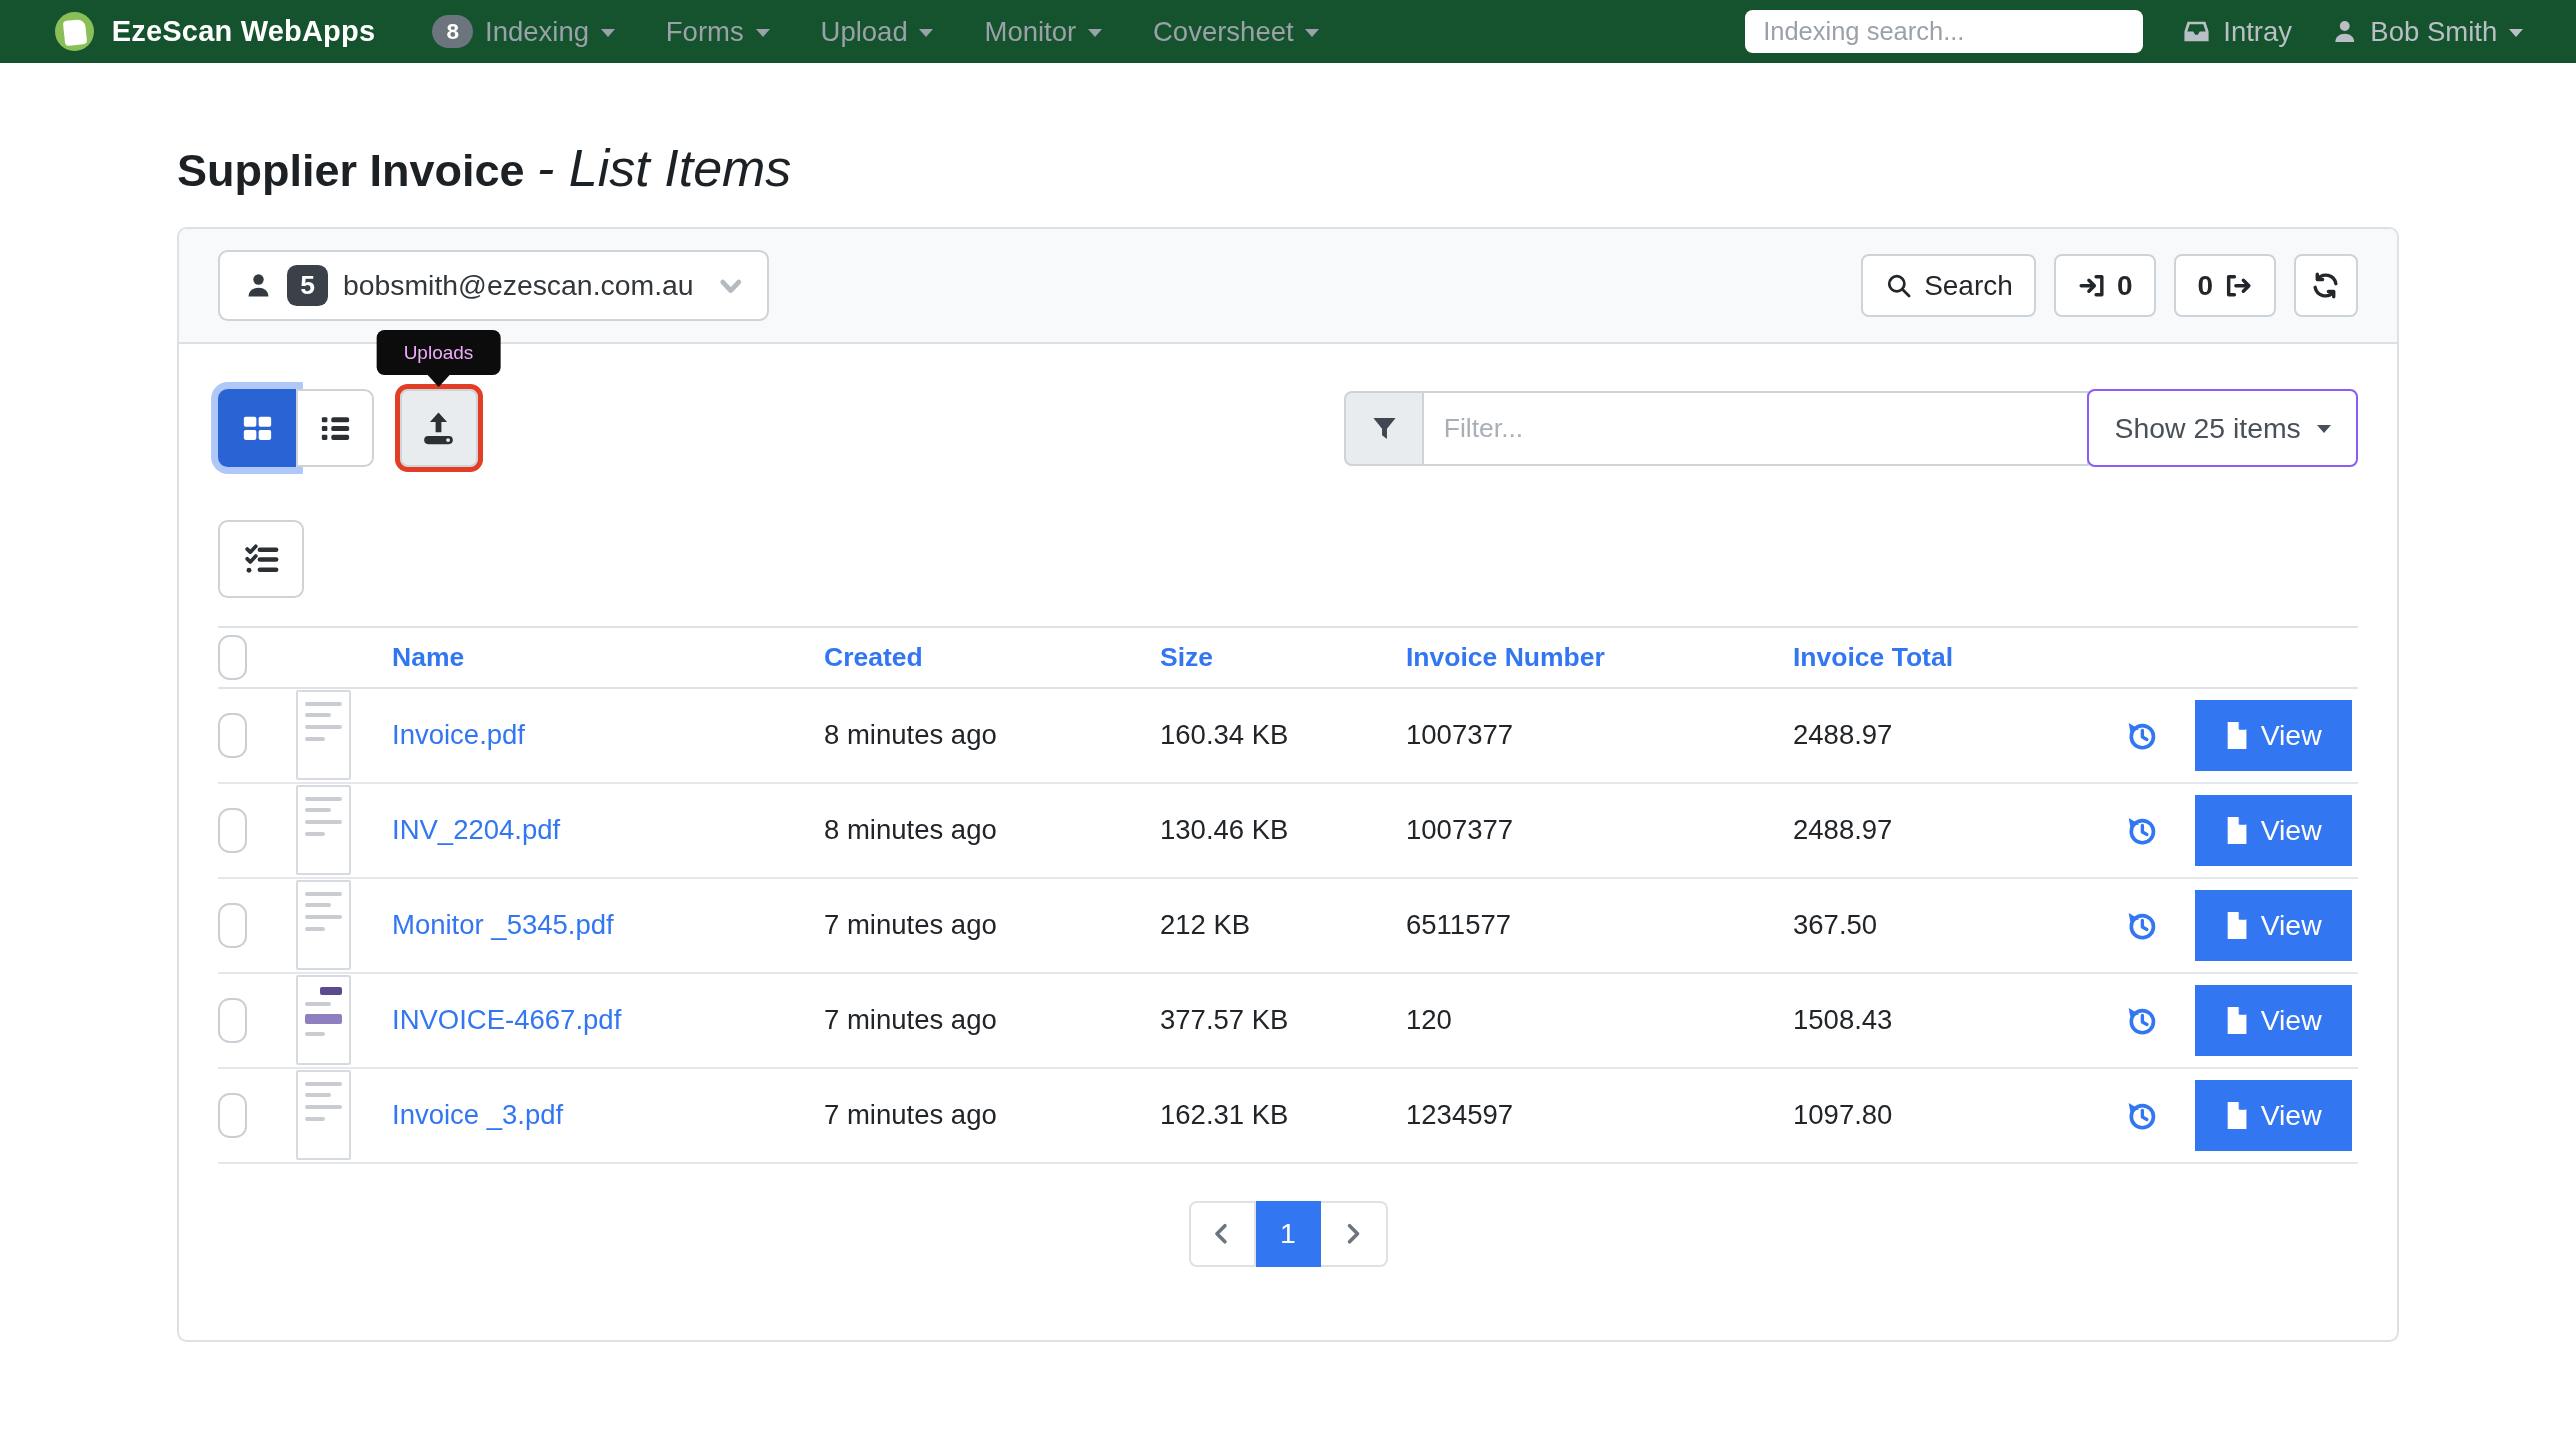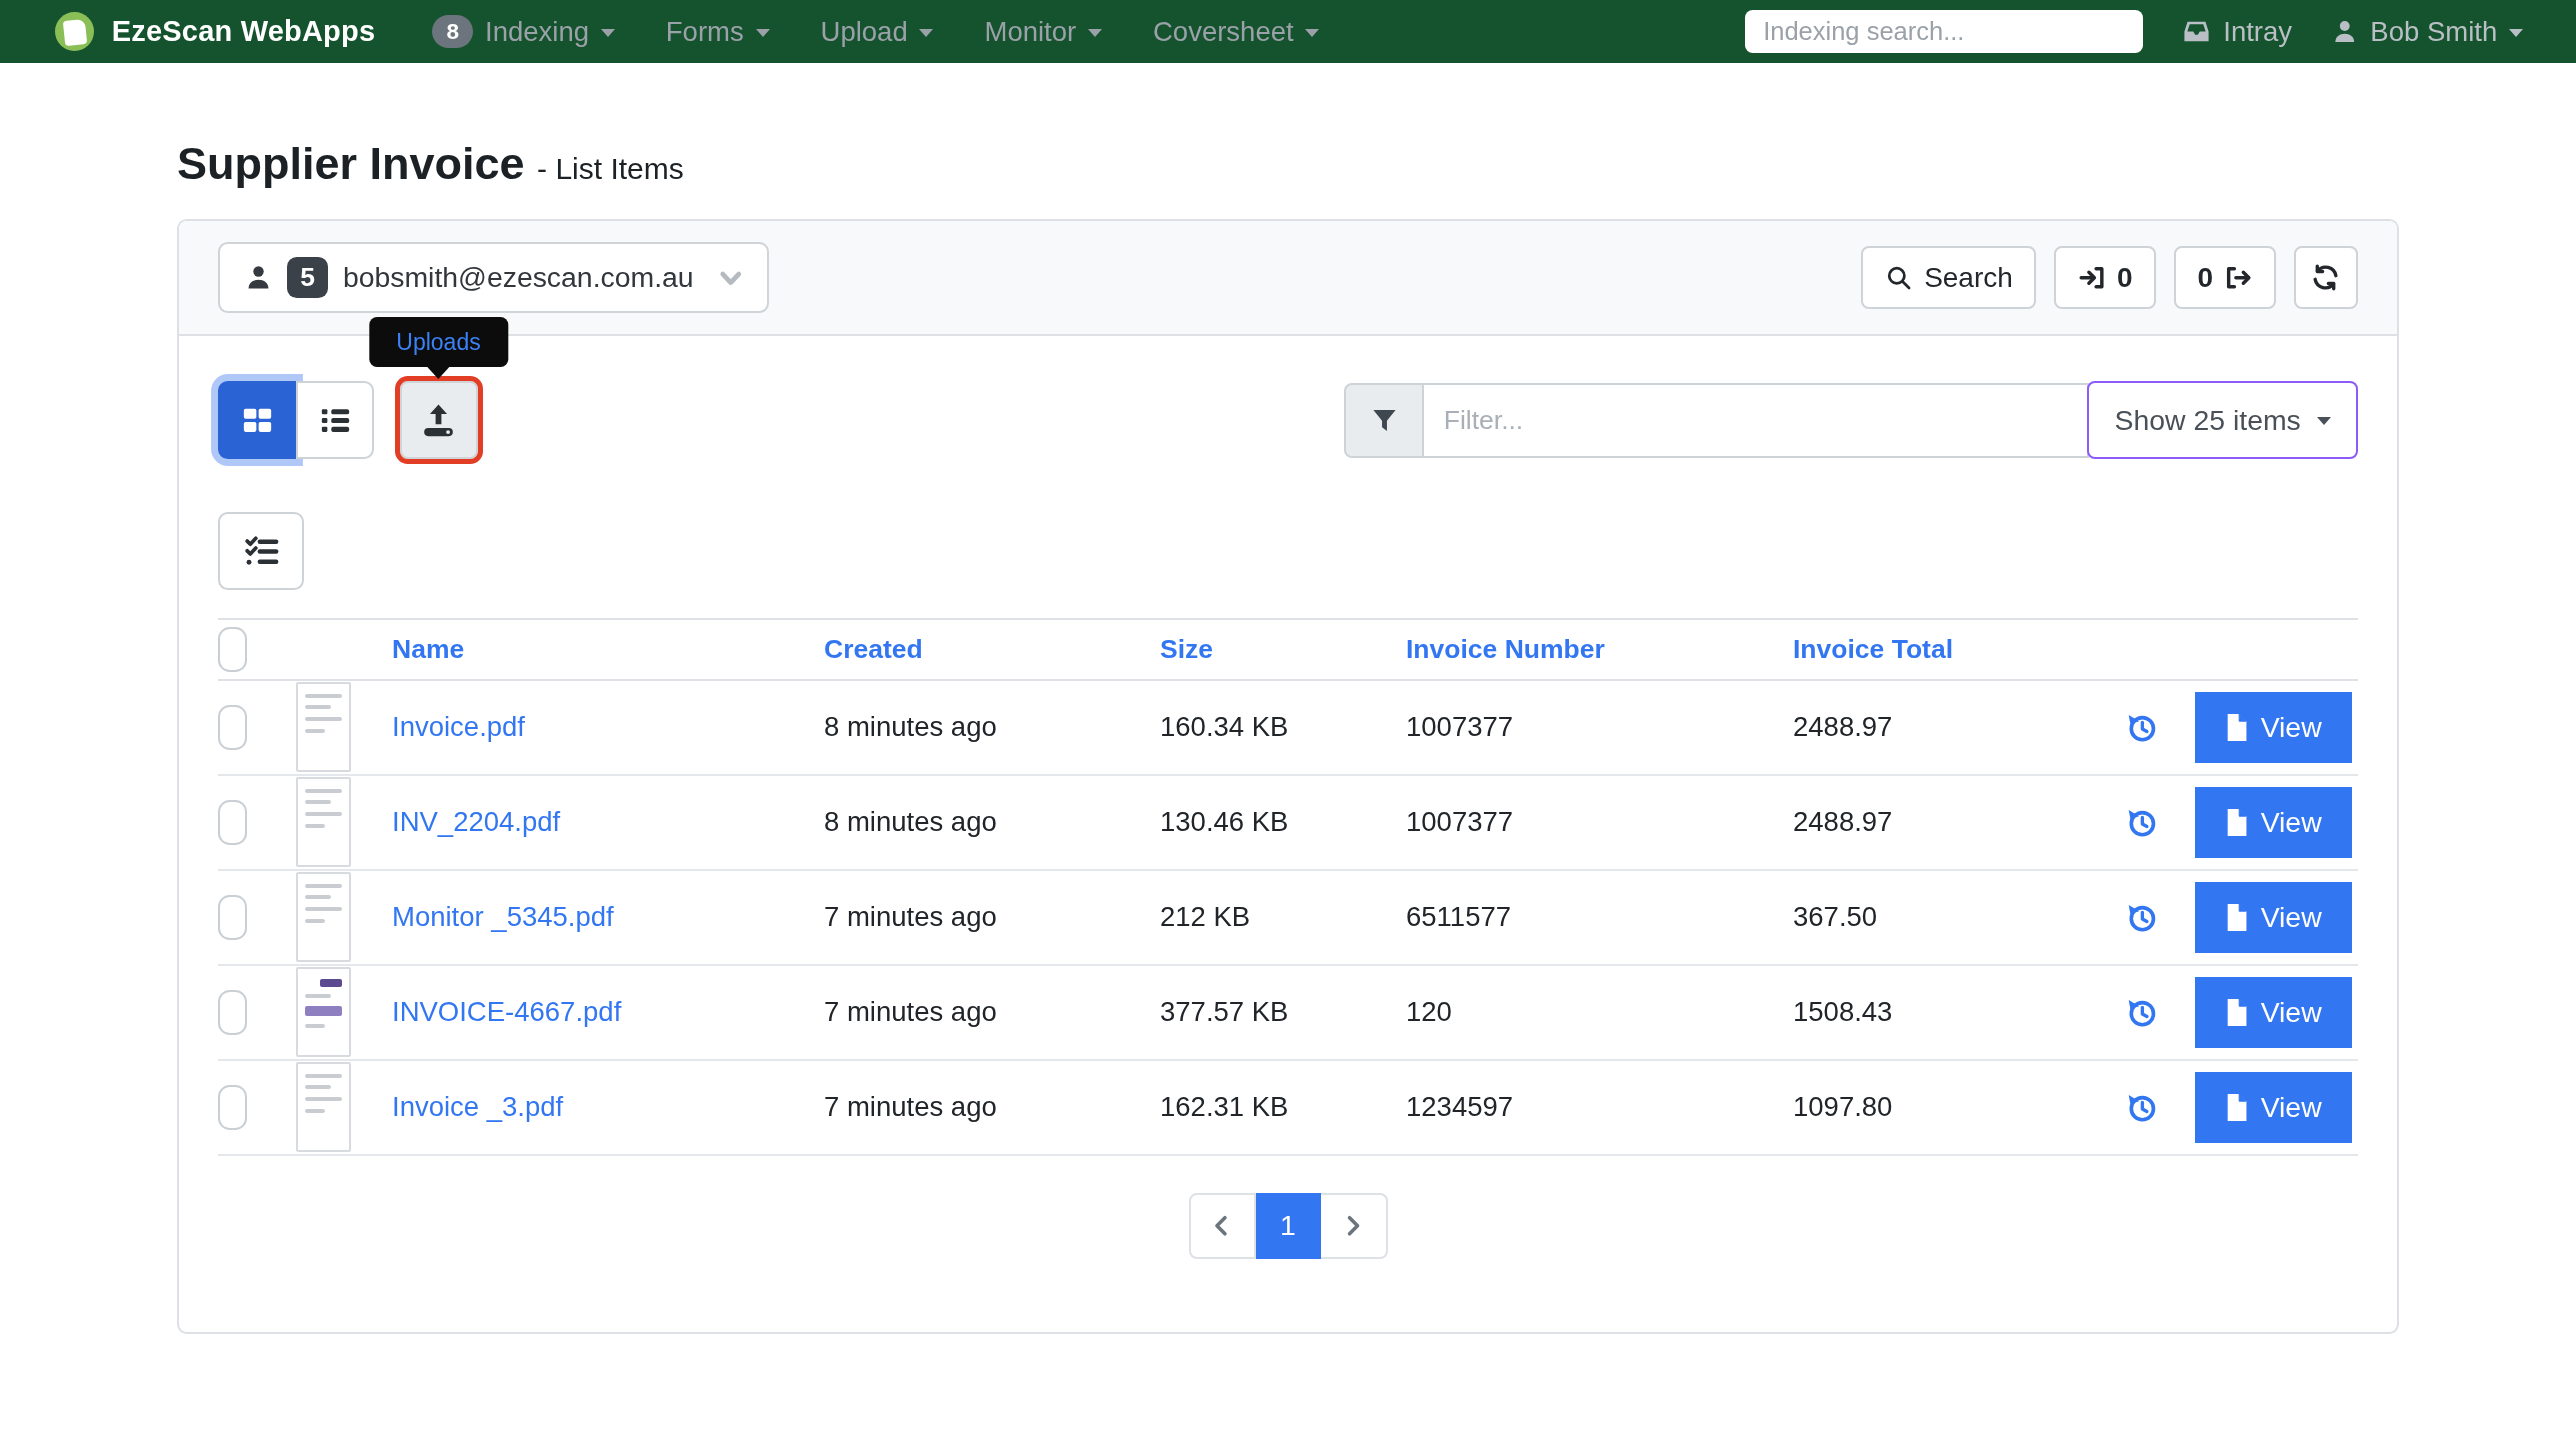--- a/index.html
+++ b/index.html
@@ -19,38 +19,38 @@
   .nav-search::placeholder { color:#9aa1a8; }
   .nav-right { display:flex; align-items:center; gap:39px; margin-left:39px; color:#b9bfc5; }
   .nav-right .entry { display:flex; align-items:center; gap:11.8px; font-size:27.5px; cursor:pointer; }
   .nav-right .caret { border-top-color:#b9bfc5; }
   .icon { display:inline-flex; flex:0 0 auto; }
 
   
   .main { padding:75px 177px 0 177px; }
   .page-title { font-size:45px; color:#1c2126; }
   .page-title .t1 { font-weight:bold; }
-  .page-title .t2 { font-weight:400; font-size:30px; }
+  .page-title .t2 { font-weight:400; font-size:52px;font-style:italic; }
 
   .card { margin-top:29px; border:2px solid #dde1e5; border-radius:9.8px; background:#fff; }
   .card-header { height:115px; background:#f8f9fa; border-bottom:2px solid #dde1e5; border-radius:7.8px 7.8px 0 0; display:flex; align-items:center; padding:0 39px; }
   .account-btn { height:71px; background:#fff; border:2px solid #cfd4d9; border-radius:9.8px; display:flex; align-items:center; gap:14.7px; padding:0 23.5px; font-size:28.4px; color:#32373c; cursor:pointer; }
   .badge-dark { background:#3a4148; color:#fff; font-size:26.5px; font-weight:bold; border-radius:9.8px; width:41px; height:41px; display:flex; align-items:center; justify-content:center; }
   .hdr-actions { margin-left:auto; display:flex; align-items:center; gap:17.7px; }
   .btn-light-o { height:63px; background:#fff; border:2px solid #ced3d8; border-radius:7.8px; display:flex; align-items:center; gap:11.8px; padding:0 21.6px; font-size:28px; color:#23272b; cursor:pointer; }
 
   .card-body { padding:45px 39px 73px 39px; }
   .toolbar-row { display:flex; align-items:flex-start; justify-content:space-between; }
   .view-group { display:flex; }
   .btn-sq { width:78px; height:78px; display:flex; align-items:center; justify-content:center; cursor:pointer; }
   .btn-grid { background:#2a63d4; border:2px solid #2a63d4; border-radius:9.8px 0 0 9.8px; box-shadow:0 0 0 6.9px rgba(77,134,240,.45); color:#fff; }
   .btn-list { background:#fff; border:2px solid #ced3d8; border-radius:0 9.8px 9.8px 0; color:#2b3035; position:relative; z-index:1; }
   .upload-wrap { position:relative; margin-left:25.5px; }
   .btn-upload { background:#e9ecef; border:2px solid #cfd4d9; border-radius:7.8px; color:#2b3035; outline:5.9px solid #e23e26; outline-offset:0; }
-  .tooltip { position:absolute; bottom:calc(100% + 13.7px); left:50%; transform:translateX(-50%); background:#0c0c0c; color:#3b82f6; font-size:23px; padding:11.8px 27.5px; border-radius:7.8px; white-space:nowrap; z-index:5; }
+  .tooltip { position:absolute; bottom:calc(100% + 13.7px); left:50%; transform:translateX(-50%); background:#0c0c0c; color:#f0abfc; font-size:19px; padding:11.8px 27.5px; border-radius:7.8px; white-space:nowrap; z-index:5; }
   .tooltip:after { content:""; position:absolute; top:100%; left:50%; transform:translateX(-50%); border-left:11.8px solid transparent; border-right:11.8px solid transparent; border-top:12.8px solid #0c0c0c; }
 
   .filter-group { display:flex; align-items:center; }
   .filter-addon { width:80px; height:75px; background:#e9ecef; border:2px solid #ced3d8; border-radius:7.8px 0 0 7.8px; display:flex; align-items:center; justify-content:center; color:#3f4850; }
   .filter-input { width:665px; height:75px; border:2px solid #ced3d8; border-left:none; font-size:26.5px; padding:0 19.6px; color:#212529; }
   .filter-input::placeholder { color:#a8afb6; }
   .show-btn { height:78px; background:#fff; border:2px solid #8b5cf6; border-radius:7.8px; margin-left:-2px; display:flex; align-items:center; gap:15.7px; padding:0 25.5px; font-size:28.4px; color:#495057; cursor:pointer; }
   .show-btn .caret { border-top-color:#495057; }
 
   .checklist-row { margin-top:53px; }

